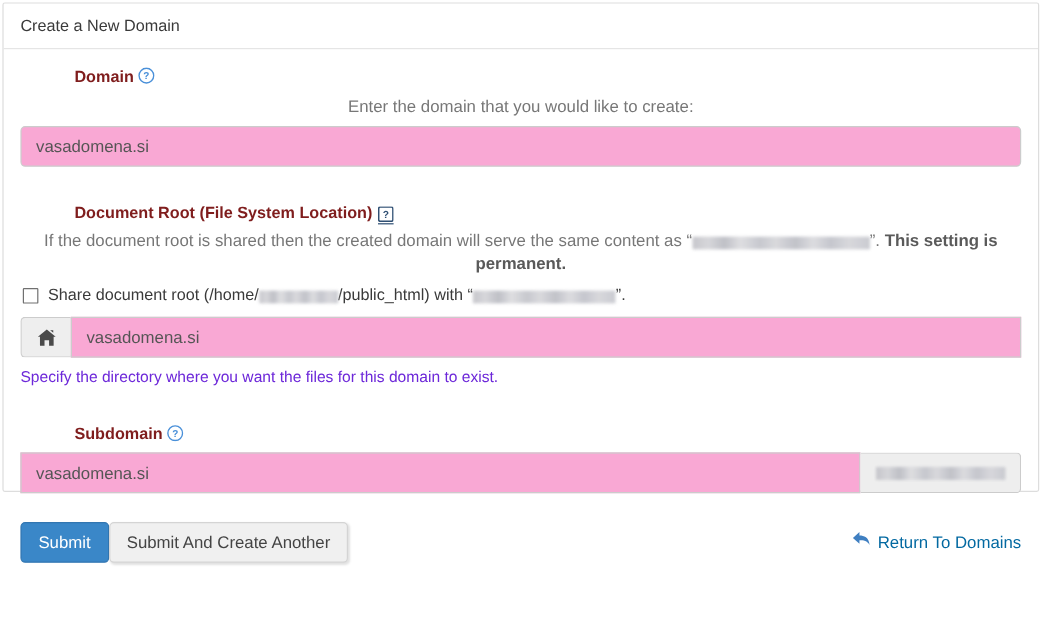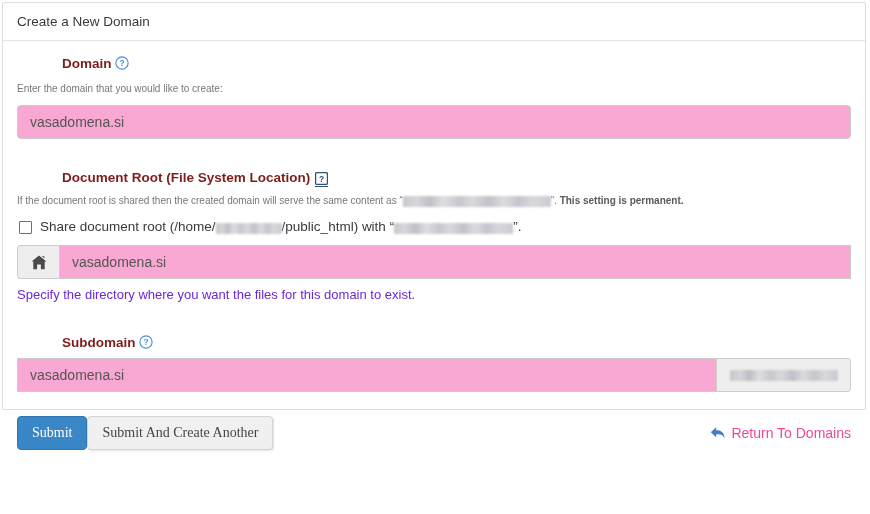--- a/index.html
+++ b/index.html
@@ -68,24 +68,25 @@
   .help-link {
     display: inline-block;
     vertical-align: -3px;
     margin-left: 5px;
     border-bottom: 1px solid #2f4f73;
     line-height: 0;
     padding-bottom: 1px;
   }
 
   .help-text {
-    font-size: 10px;
+    font-size: 14px;
     color: #777777;
     line-height: 19px;
     margin: 0 0 7px 0;
+    text-align: center;
   }
   .help-text .perm {
     font-weight: bold;
     color: #5a5a5a;
   }
 
   .redact {
     display: inline-block;
     vertical-align: -3px;
     border-radius: 1px;
@@ -191,21 +192,21 @@
   .btn-row {
     display: flex;
     align-items: center;
     justify-content: space-between;
     padding: 0 0 0 0;
     margin-top: 24px;
   }
   .btn-left { display: flex; align-items: stretch; }
 
   .btn {
-    font-family: Liberation Serif, serif;
+    font-family: Liberation Sans, sans-serif;
     font-size: 14px;
     line-height: 20px;
     padding: 6px 14px;
     border-radius: 4px;
     border: 1px solid transparent;
     cursor: pointer;
     white-space: nowrap;
   }
   .btn-primary {
     background-color: #3a87c8;
@@ -215,24 +216,24 @@
   .btn-default {
     background-color: #f0f0f0;
     border-color: #d4d4d4;
     color: #444444;
     margin-left: 0;
     box-shadow: 1px 1px 2px rgba(0,0,0,0.12);
   }
 
   .return-link {
     font-size: 14px;
-    color: #ec4899;
+    color: #0369a1;
     text-decoration: none;
     display: inline-flex;
-    align-items: center;
+    align-items: flex-start;
     gap: 5px;
     white-space: nowrap;
   }
   .return-link .lbl { line-height: 20px; }
 </style>
 </head>
 <body>
 
 <div class="panel">
 

